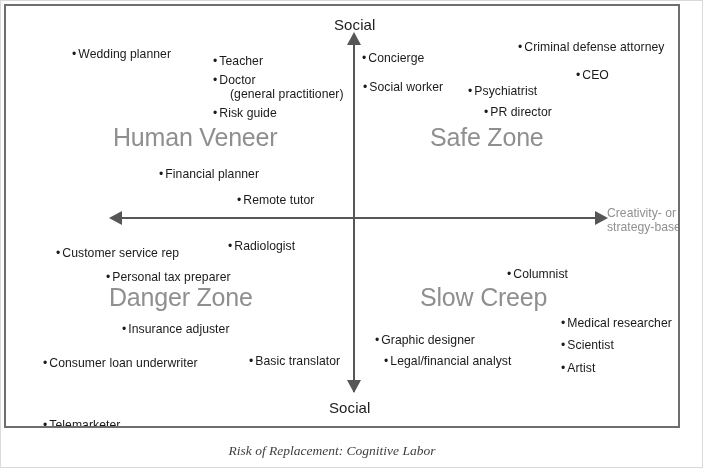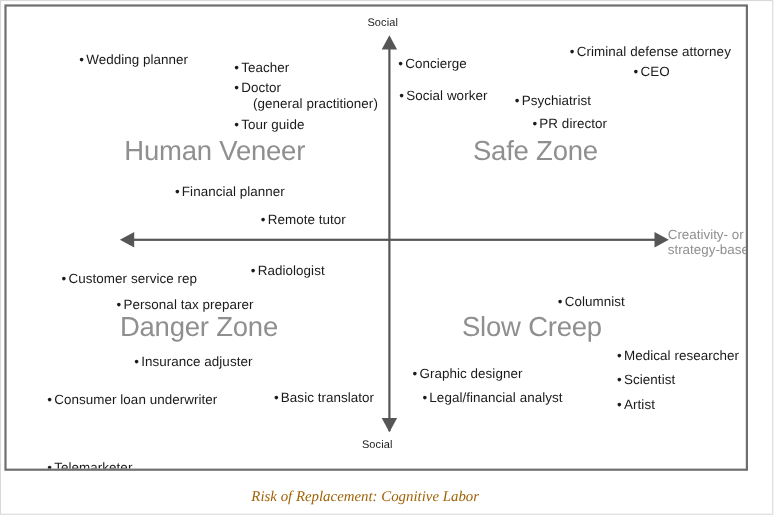--- a/index.html
+++ b/index.html
@@ -97,21 +97,21 @@
     left: 589px;
     top: 205px;
     border-top: 7px solid transparent;
     border-bottom: 7px solid transparent;
     border-left: 13px solid #565656;
   }
 
   
   .axis-label {
     position: absolute;
-    font-size: 10px;
+    font-size: 15px;
     color: #1c1c1c;
     white-space: nowrap;
     letter-spacing: 0.1px;
   }
   #axis-label-social {
     left: 328px;
     top: 10px;
   }
   #axis-label-asocial {
     left: 323px;
@@ -168,21 +168,21 @@
   
   #caption {
     position: absolute;
     left: 0;
     top: 443px;
     width: 664px;
     text-align: center;
     font-family: "Liberation Serif", serif;
     font-style: italic;
     font-size: 13.5px;
-    color: #a16207;
+    color: #404040;
   }
 </style>
 </head>
 <body>
 
 <div id="figure">
 
   <div id="outer-frame"></div>
 
   <div id="plot-box">
@@ -205,27 +205,27 @@
 
     <div class="zone-title" id="zone-human-veneer">Human Veneer</div>
     <div class="zone-title" id="zone-safe-zone">Safe Zone</div>
     <div class="zone-title" id="zone-danger-zone">Danger Zone</div>
     <div class="zone-title" id="zone-slow-creep">Slow Creep</div>
 
     <div id="points-layer">
         <div class="point" style="left: 66px; top: 41px;"><span class="bullet">•</span><span>Wedding planner</span></div>
         <div class="point" style="left: 207px; top: 48px;"><span class="bullet">•</span><span>Teacher</span></div>
         <div class="point" style="left: 207px; top: 67px;"><span class="bullet">•</span><span>Doctor</span><span class="sub">(general practitioner)</span></div>
-        <div class="point" style="left: 207px; top: 100px;"><span class="bullet">•</span><span>Tour guide</span></div>
+        <div class="point" style="left: 207px; top: 100px;"><span class="bullet">•</span><span>Risk guide</span></div>
         <div class="point" style="left: 153px; top: 161px;"><span class="bullet">•</span><span>Financial planner</span></div>
         <div class="point" style="left: 231px; top: 187px;"><span class="bullet">•</span><span>Remote tutor</span></div>
         <div class="point" style="left: 356px; top: 45px;"><span class="bullet">•</span><span>Concierge</span></div>
         <div class="point" style="left: 357px; top: 74px;"><span class="bullet">•</span><span>Social worker</span></div>
         <div class="point" style="left: 512px; top: 34px;"><span class="bullet">•</span><span>Criminal defense attorney</span></div>
-        <div class="point" style="left: 570px; top: 52px;"><span class="bullet">•</span><span>CEO</span></div>
+        <div class="point" style="left: 570px; top: 62px;"><span class="bullet">•</span><span>CEO</span></div>
         <div class="point" style="left: 462px; top: 78px;"><span class="bullet">•</span><span>Psychiatrist</span></div>
         <div class="point" style="left: 478px; top: 99px;"><span class="bullet">•</span><span>PR director</span></div>
         <div class="point" style="left: 50px; top: 240px;"><span class="bullet">•</span><span>Customer service rep</span></div>
         <div class="point" style="left: 222px; top: 233px;"><span class="bullet">•</span><span>Radiologist</span></div>
         <div class="point" style="left: 100px; top: 264px;"><span class="bullet">•</span><span>Personal tax preparer</span></div>
         <div class="point" style="left: 116px; top: 316px;"><span class="bullet">•</span><span>Insurance adjuster</span></div>
         <div class="point" style="left: 37px; top: 350px; text-align: center;"><span class="bullet">•</span><span>Consumer loan underwriter</span></div>
         <div class="point" style="left: 243px; top: 348px;"><span class="bullet">•</span><span>Basic translator</span></div>
         <div class="point" style="left: 37px; top: 386px; margin-top: 26px;"><span class="bullet">•</span><span>Telemarketer</span></div>
         <div class="point" style="left: 501px; top: 261px;"><span class="bullet">•</span><span>Columnist</span></div>

